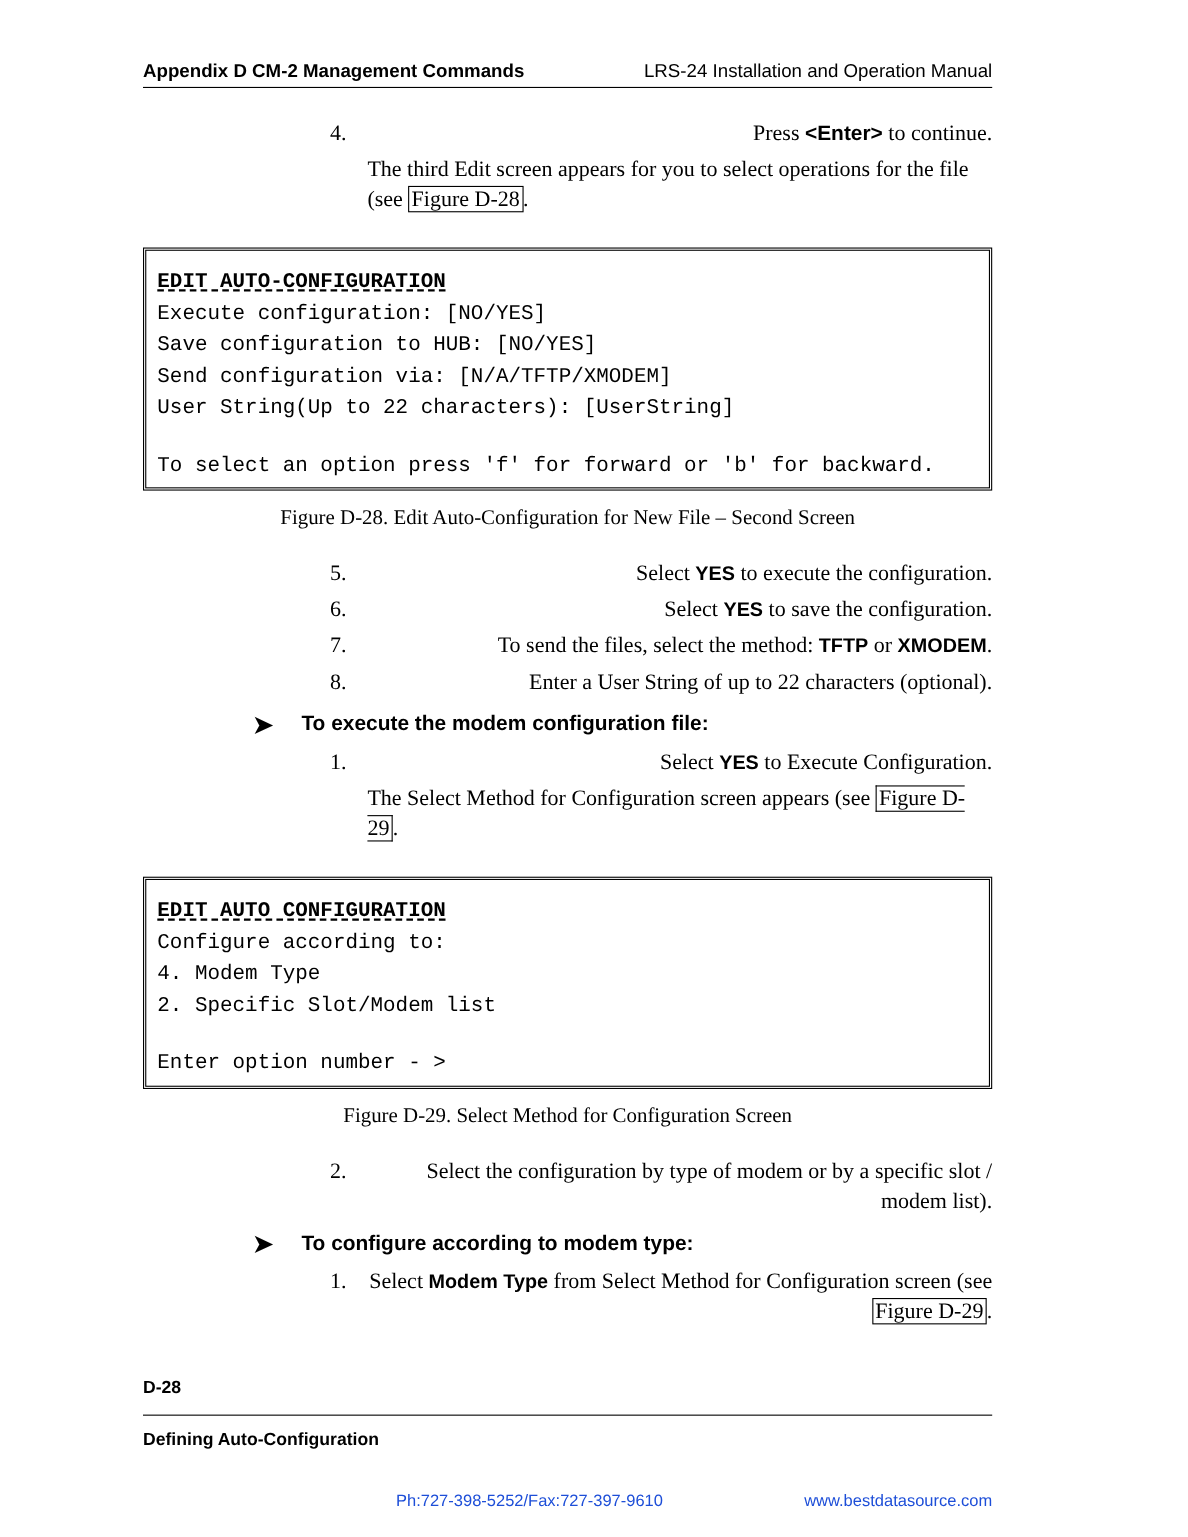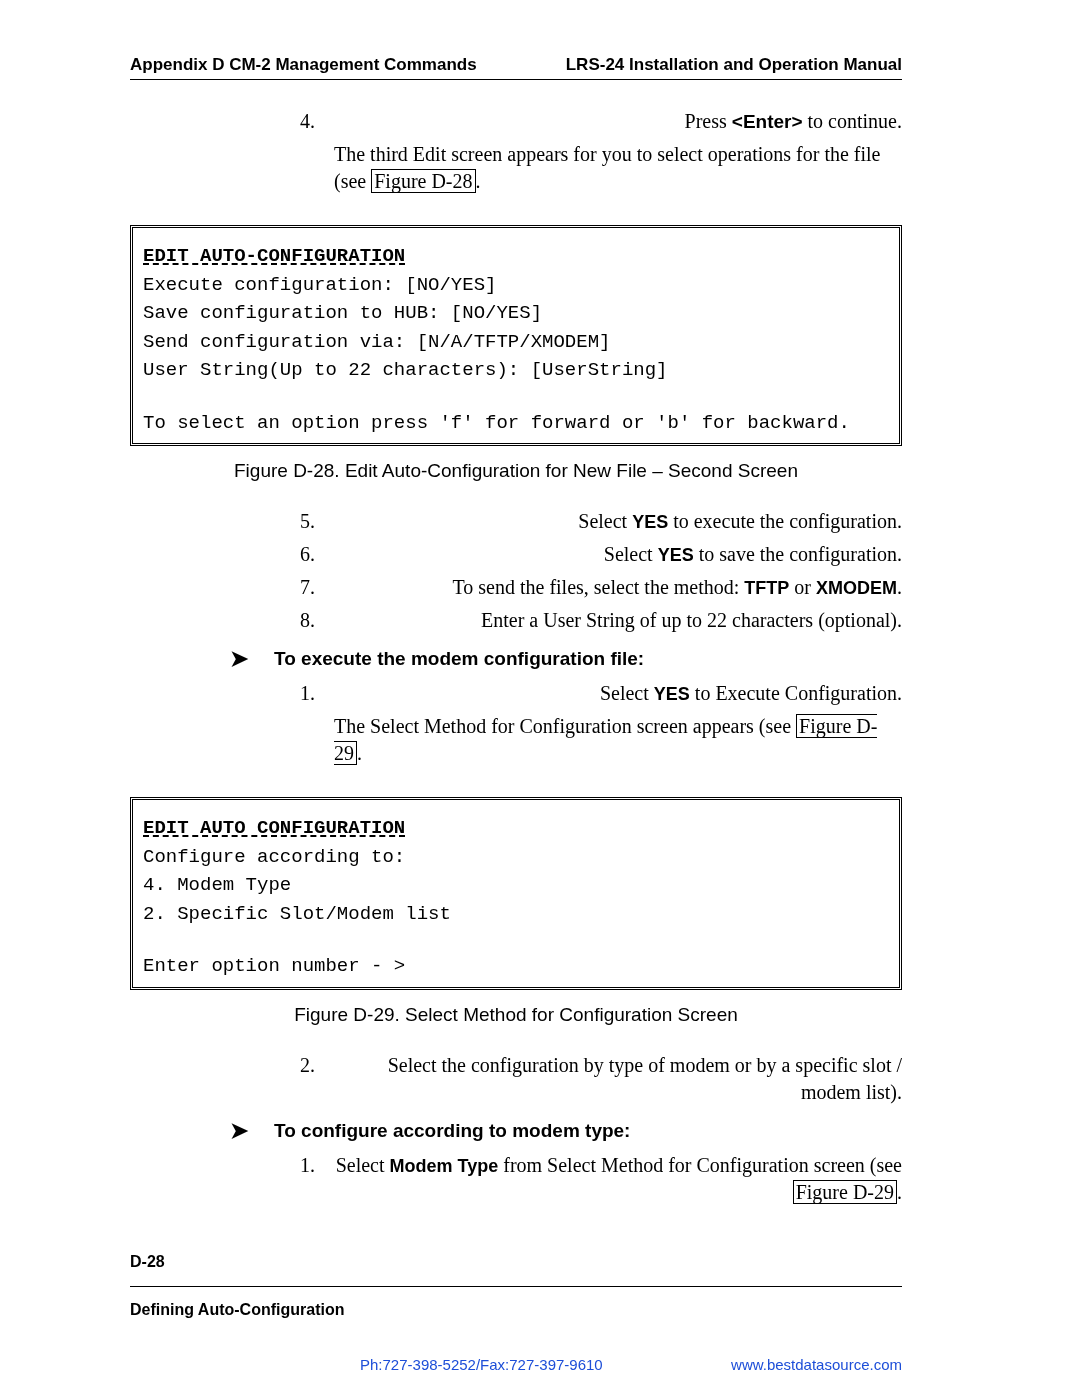--- a/index.html
+++ b/index.html
@@ -18,22 +18,22 @@
   }
   .header {
     display: flex;
     justify-content: space-between;
     font-family: "Arial Narrow", Arial, sans-serif;
     font-size: 17px;
     font-weight: bold;
     padding-bottom: 4px;
     border-bottom: 1px solid #000;
   }
-  .header .rh-bold { font-weight: bold; text-align: right; }
-  .header .rh-norm { font-weight: bold; }
+  .header .rh-bold { font-weight: normal; text-align: right; }
+  .header .rh-norm { font-weight: normal; }
   .content {
     padding-top: 28px;
   }
   .ol-top {
     margin-left: 170px;
   }
   .li {
     display: flex;
     font-size: 20px;
     line-height: 1.35;
@@ -57,21 +57,21 @@
     margin: 30px 0 14px 0;
     border: 3px double #000;
     padding: 14px 10px 6px 10px;
     font-family: "Courier New", monospace;
     font-size: 19px;
     line-height: 1.5;
   }
   .code-box .title-line { text-decoration: underline; text-decoration-style: dashed; text-underline-offset: 3px; font-weight: bold; }
   .caption {
     text-align: center;
-    font-family: Liberation Sans, sans-serif;
+    font-family: Liberation Serif, serif;
     font-size: 19px;
     margin: 8px 0 26px 0;
   }
   .proc-header {
     display: flex;
     font-family: Arial, sans-serif;
     font-weight: bold;
     font-size: 19px;
     margin-left: 100px;
     margin-top: 14px;

